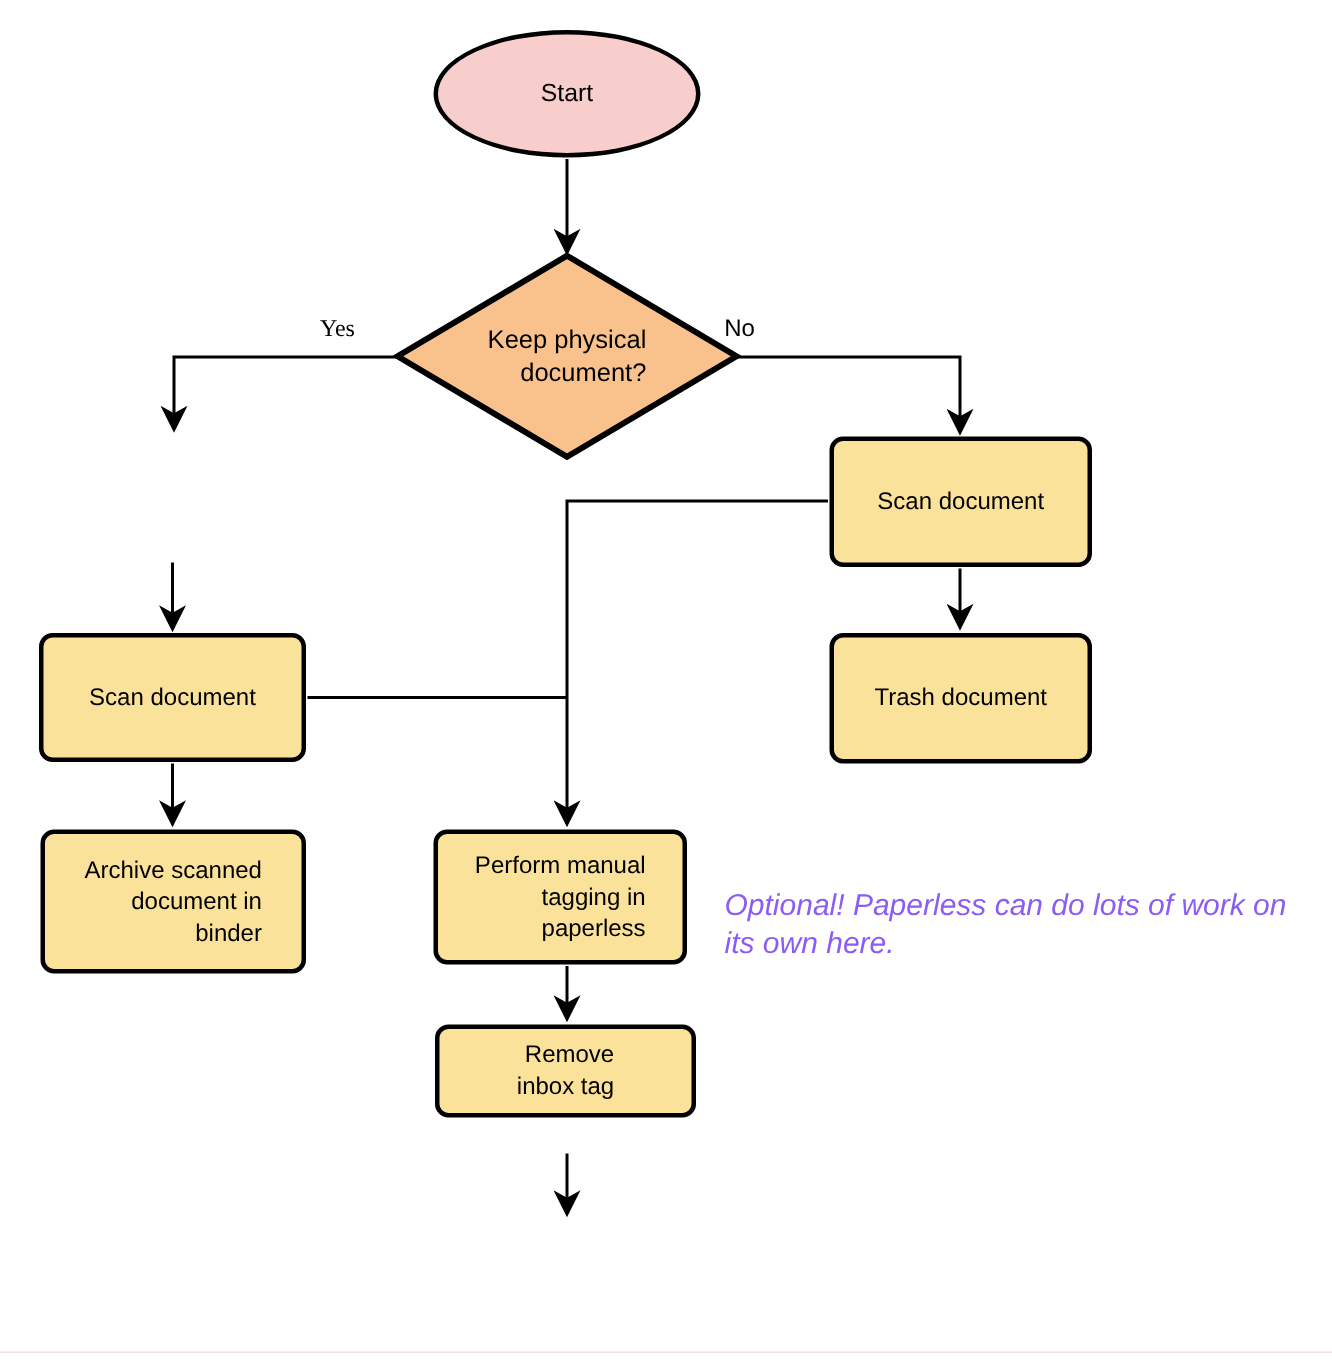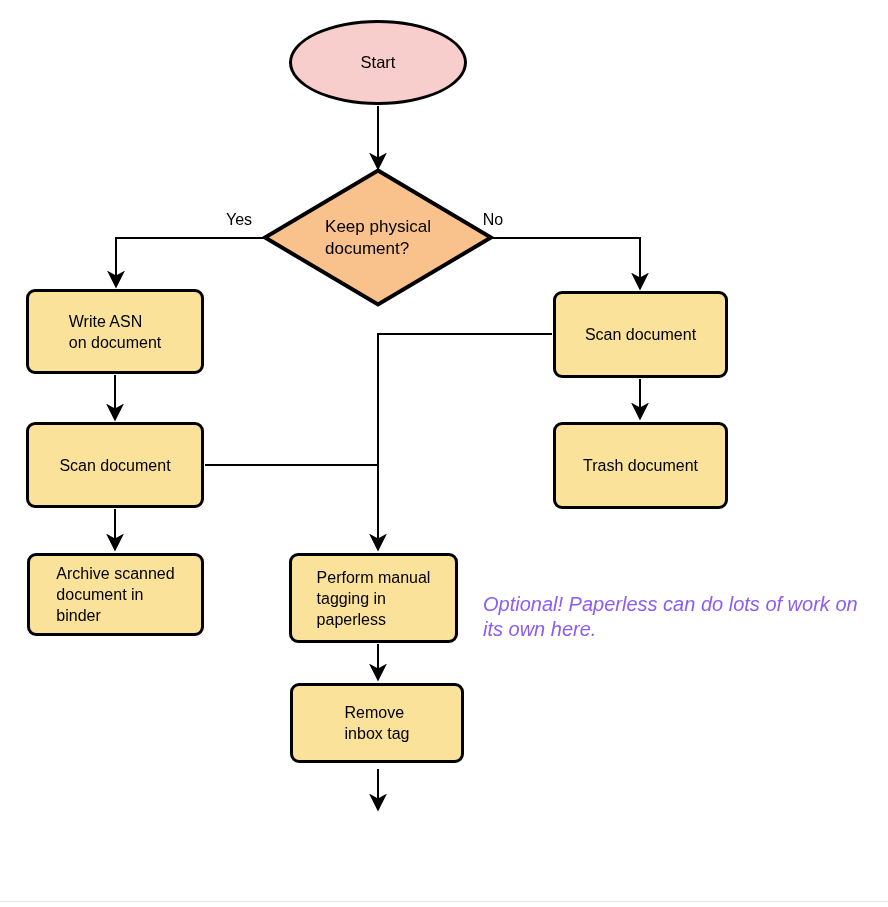--- a/index.html
+++ b/index.html
@@ -26,21 +26,21 @@
     stroke: #000000;
     stroke-width: 2;
   }
   .node {
     position: absolute;
     z-index: 2;
     box-sizing: border-box;
     display: flex;
     align-items: center;
     justify-content: center;
-    text-align: left;
+    text-align: right;
     color: #000000;
     font-size: 16px;
     line-height: 21px;
   }
   .label {
     white-space: pre-line;
   }
   .terminator {
     background: #f8cecc;
     border: 3px solid #000000;
@@ -120,56 +120,52 @@
   </div>
 
   <div class="node decision" style="left:262px; top:168px; width:232px; height:139px;">
     <svg width="232" height="139" viewBox="0 0 232 139">
       <polygon points="116,2.5 229,69.5 116,136.5 3,69.5" fill="#f9c18c" stroke="#000000" stroke-width="4"></polygon>
     </svg>
     <span class="label">Keep physical
 document?</span>
   </div>
 
-  <div class="node process" style="left:26px; top:289px; width:178px; height:85px;">
-    <span class="label">Write ASN
-on document</span>
-  </div>
 
   <div class="node process" style="left:26px; top:422px; width:178px; height:86px;">
     <span class="label">Scan document</span>
   </div>
 
-  <div class="node process" style="left:27px; top:553px; width:177px; height:83px;">
+  <div class="node process" style="left:27px; top:553px; width:177px; height:96px;">
     <span class="label">Archive scanned
 document in
 binder</span>
   </div>
 
   <div class="node process" style="left:553px; top:291px; width:175px; height:87px;">
     <span class="label">Scan document</span>
   </div>
 
   <div class="node process" style="left:553px; top:422px; width:175px; height:87px;">
     <span class="label">Trash document</span>
   </div>
 
   <div class="node process" style="left:289px; top:553px; width:169px; height:90px;">
     <span class="label">Perform manual
 tagging in
 paperless</span>
   </div>
 
-  <div class="node process" style="left:290px; top:683px; width:174px; height:80px;">
+  <div class="node process" style="left:290px; top:683px; width:174px; height:62px;">
     <span class="label">Remove
 inbox tag</span>
   </div>
 
 
-  <div class="edge-label" style="left:216px; top:211px; width:46px;">Yes</div>
+  <div class="edge-label" style="left:202px; top:211px; width:46px;font-family:Liberation Serif, serif;">Yes</div>
 
   <div class="edge-label" style="left:474px; top:211px; width:38px;">No</div>
 
   <div class="annotation" style="left:483px; top:592px; width:400px;">Optional! Paperless can do lots of work on
 its own here.</div>
 
   <div class="bottom-hairline"></div>
 
 </div>
 

